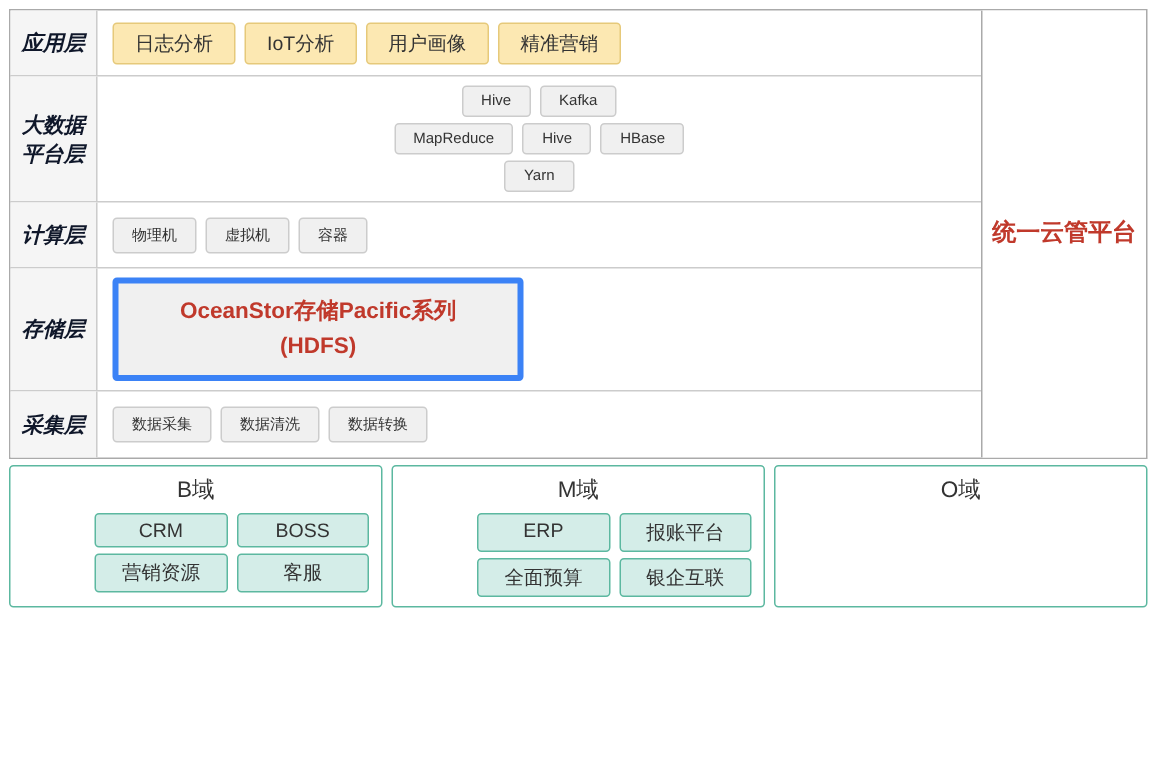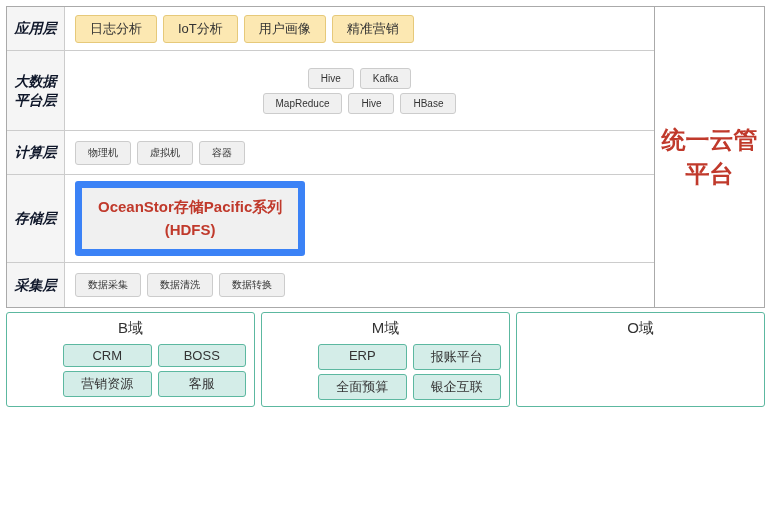--- a/index.html
+++ b/index.html
@@ -104,42 +104,42 @@
     .platform-row {
       display: flex;
       flex-direction: row;
       gap: 6px;
       justify-content: center;
     }
 
     
     .storage-box {
       background: #f0f0f0;
-      border: 7px solid #3b82f6;
-      border-radius: 3px;
-      padding: 8px 16px;
+      border: 4px solid #3b82f6;
+      border-radius: 3px;
+      padding: 8px 41px;
       font-size: 15px;
       font-weight: bold;
       color: #c0392b;
       text-align: center;
       line-height: 1.5;
     }
 
     
     .right-panel {
       width: 110px;
       min-width: 110px;
       border-left: 1.5px solid #aaa;
       display: flex;
       align-items: center;
       justify-content: center;
       background: #fff;
     }
     .right-panel-label {
-      font-size: 24px;
+      font-size: 16px;
       font-weight: bold;
       color: #c0392b;
       writing-mode: horizontal-tb;
       text-align: center;
       line-height: 1.4;
     }
 
     
     .domains-section {
       display: flex;
@@ -224,20 +224,23 @@
         <div class="platform-grid">
           <div class="platform-row">
             <span class="chip">Hive</span>
             <span class="chip">Kafka</span>
           </div>
           <div class="platform-row">
             <span class="chip">MapReduce</span>
             <span class="chip">Hive</span>
             <span class="chip">HBase</span>
           </div>
+          <div class="platform-row">
+            <span class="chip">Yarn</span>
+          </div>
         </div>
       </div>
 
       <div class="layer-row">
         <div class="layer-label">计算层</div>
         <div class="layer-content">
           <span class="chip">物理机</span>
           <span class="chip">虚拟机</span>
           <span class="chip">容器</span>
         </div>

